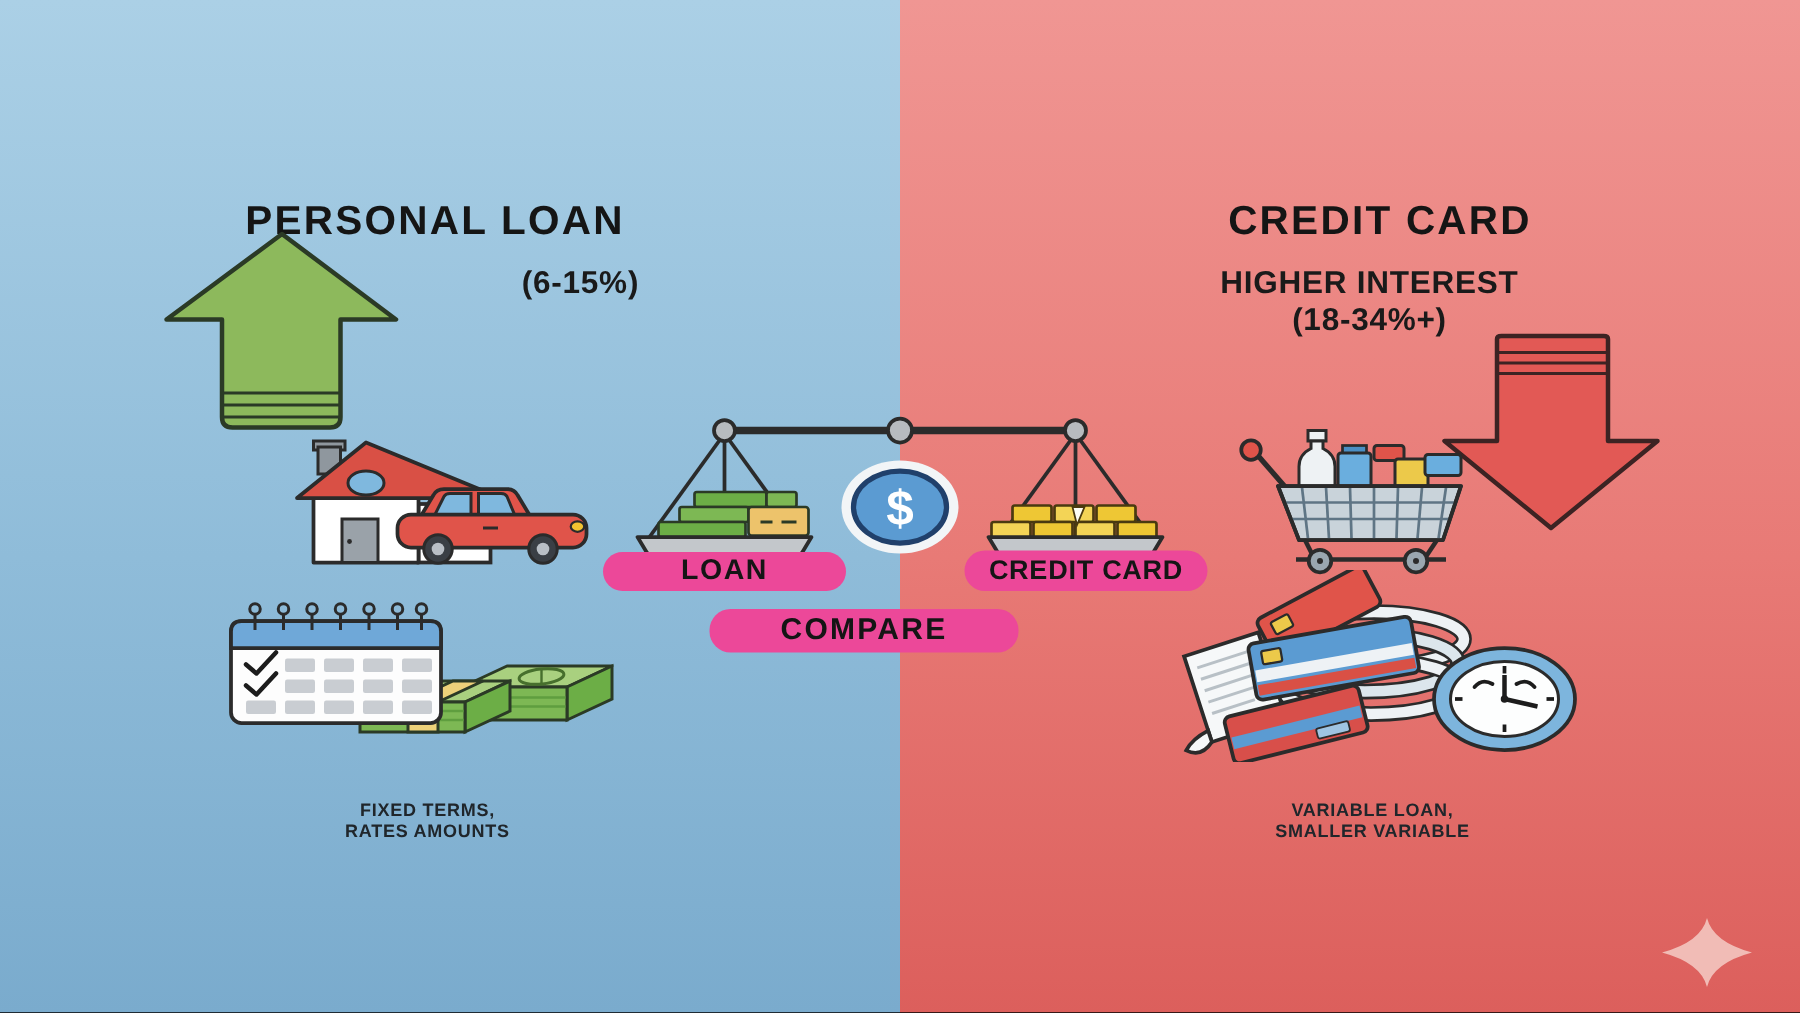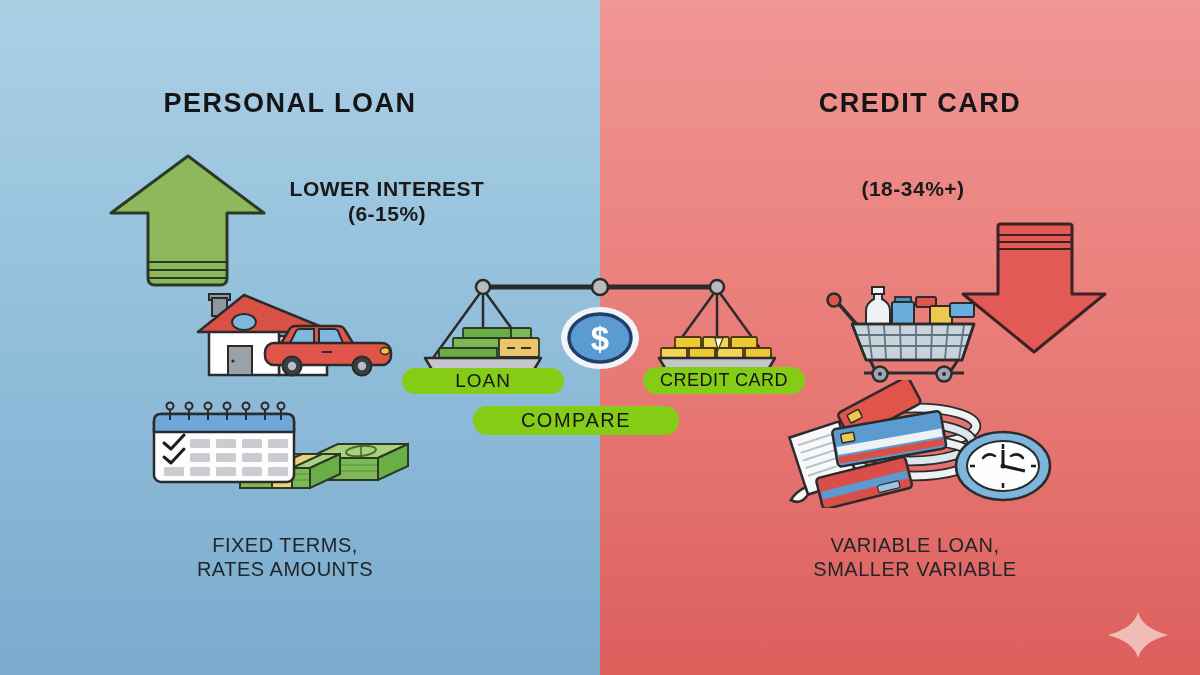--- a/index.html
+++ b/index.html
@@ -5,50 +5,50 @@
   html,body{margin:0;padding:0;background:#000;}
   *{box-sizing:border-box;}
   .stage{
     position:relative;width:1200px;height:675px;overflow:hidden;
     font-family:"Liberation Sans",sans-serif;color:#1a1a1a;
   }
   .half{position:absolute;top:0;height:675px;width:600px;}
   .half.left{left:0;background:linear-gradient(180deg,#abd0e6 0%,#8fbcd9 55%,#7aabcd 100%);}
   .half.right{left:600px;background:linear-gradient(180deg,#f09693 0%,#e87a76 55%,#dc5f5c 100%);}
   .abs{position:absolute;}
-  .title{font-weight:800;font-size:27px;letter-spacing:1.5px;text-align:center;color:#151515;}
+  .title{font-weight:800;font-size:27px;letter-spacing:1.5px;text-align:center;color:#151515;margin-top:44px;}
   .subtitle{font-weight:800;font-size:21px;line-height:1.2;text-align:center;color:#1a1a1a;letter-spacing:0.5px;}
-  .traits{font-weight:400;font-size:20px;line-height:1.2;text-align:center;color:#20262b;letter-spacing:0.5px;}
+  .traits{font-weight:700;font-size:12px;line-height:1.2;text-align:center;color:#20262b;letter-spacing:0.5px;}
   .pill{
-    position:absolute;background:#84cc16;border-radius:14px;
+    position:absolute;background:#ec4899;border-radius:14px;
     display:flex;align-items:center;justify-content:center;
-    font-weight:400;color:#151515;
+    font-weight:700;color:#151515;
   }
   .pill.loan{left:402px;top:368px;width:162px;height:26px;font-size:19px;letter-spacing:1px;}
   .pill.credit{left:643px;top:367px;width:162px;height:27px;font-size:18px;letter-spacing:0.5px;}
   .pill.compare{left:473px;top:406px;width:206px;height:29px;font-size:20px;letter-spacing:1.5px;}
   svg{display:block;}
   svg text{font-family:"Liberation Sans",sans-serif;}
 </style>
 </head>
 <body>
 
 <div class="stage">
 
   <div class="half left"></div>
   <div class="half right"></div>
 
   <div class="abs title" style="left:150px;top:88px;width:280px;">PERSONAL LOAN</div>
   <div class="abs title" style="left:780px;top:88px;width:280px;">CREDIT CARD</div>
 
   <div class="abs subtitle" style="left:267px;top:176px;width:240px;">
-    <div>LOWER INTEREST</div>
     <div>(6-15%)</div>
   </div>
   <div class="abs subtitle" style="left:793px;top:176px;width:240px;">
+    <div>HIGHER INTEREST</div>
     <div>(18-34%+)</div>
   </div>
 
   <div class="abs" style="left:105px;top:150px;">
     <svg width="165" height="140" viewBox="0 0 165 140">
       <path d="M83 6 L159 63 L122 63 L122 128 Q122 135 115 135 L50 135 Q43 135 43 128 L43 63 L6 63 Z" fill="#8db95c" stroke="#2b3a26" stroke-width="3" stroke-linejoin="round"></path>
       <line x1="44" y1="112" x2="121" y2="112" stroke="#2b3a26" stroke-width="2"></line>
       <line x1="44" y1="120" x2="121" y2="120" stroke="#2b3a26" stroke-width="2"></line>
       <line x1="44" y1="128" x2="121" y2="128" stroke="#2b3a26" stroke-width="2"></line>
     </svg>

